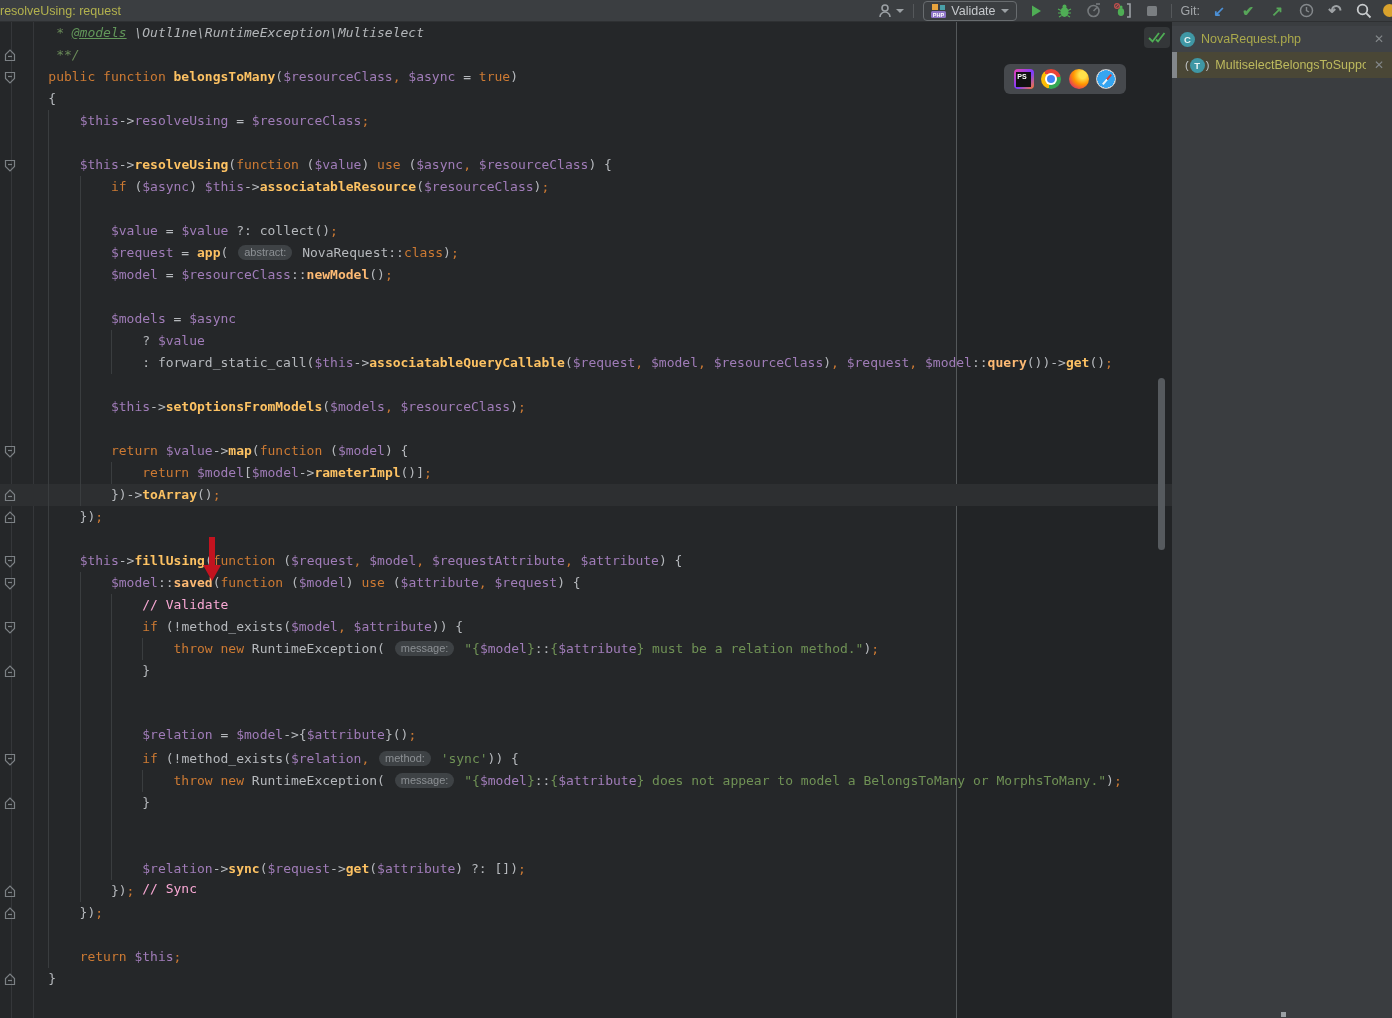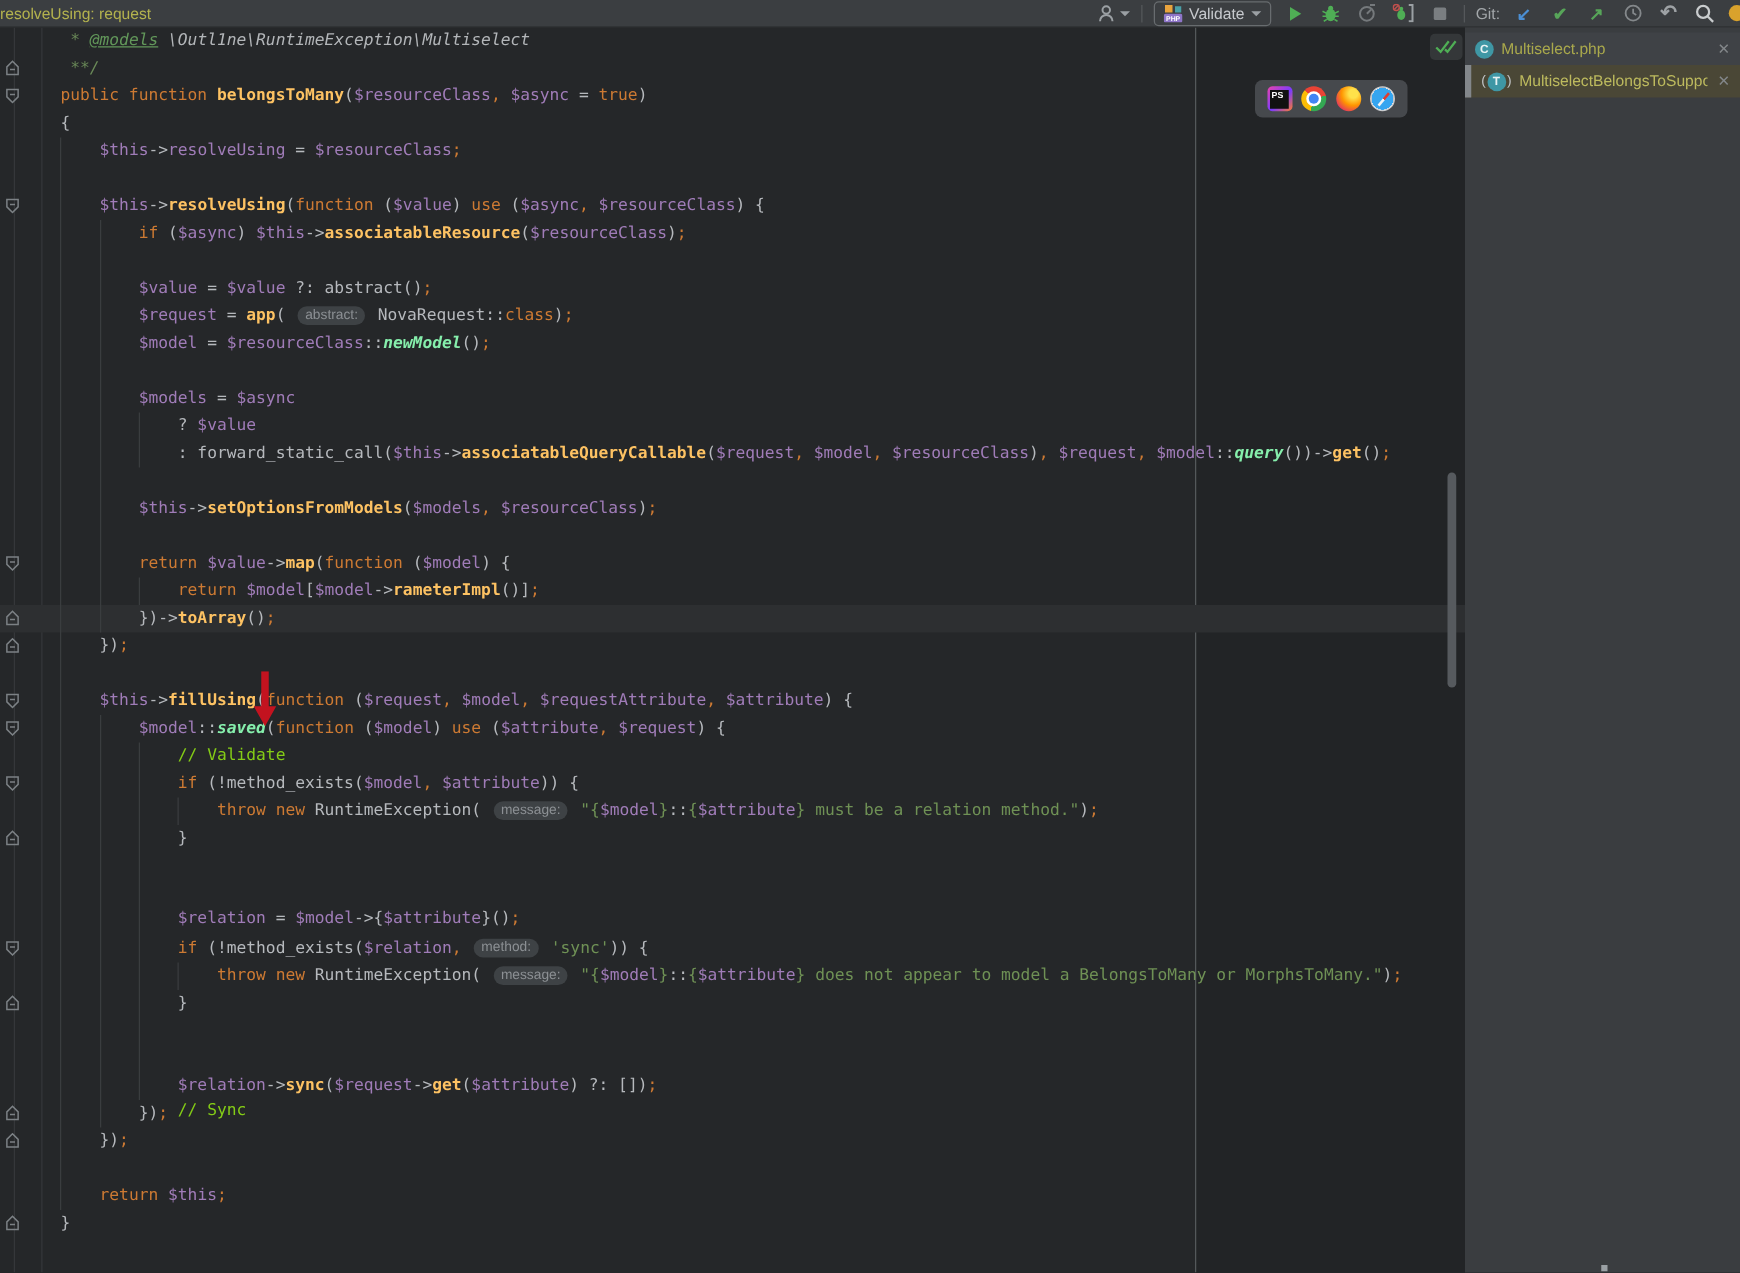--- a/index.html
+++ b/index.html
@@ -33,23 +33,23 @@
   .gutter-border { position:absolute; left:33px; top:0; width:1px; height:996px; background:#35373a; }
   .cur-line { position:absolute; left:0; width:1172px; height:22px; background:#2d2f31; }
   .indent-guide { position:absolute; width:1px; background:#3a3d3f; }
   .code-line { position:absolute; left:0; width:1172px; height:22px; line-height:22px;
                padding-left:17px; white-space:pre;
                font-family:"DejaVu Sans Mono", monospace; font-size:13px; color:#b6b9bd; }
   .tk-p { color:#b6b9bd; }
   .tk-k { color:#cd7a33; }
   .tk-v { color:#a07cb8; }
   .tk-f { color:#fdc263; font-weight:bold; }
-  .tk-i { color:#86efac; font-weight:bold; font-style:italic; }
+  .tk-i { color:#fdba74; font-weight:bold; }
   .tk-s { color:#6f9155; }
-  .tk-c { color:#84cc16; }
+  .tk-c { color:#f9a8d4; }
   .tk-d { color:#6a8a58; font-style:italic; }
   .tk-dt { color:#62975a; font-style:italic; text-decoration:underline; }
   .tk-dv { color:#b3b6b9; font-style:italic; }
   .tk-h { display:inline-block; background:#3e4245; color:#8c9094; border-radius:8px;
           font-size:11px; line-height:15px; padding:0 6px; margin:0 2px; vertical-align:1px;
           font-family:"Liberation Sans", sans-serif; }
   .fold-marker { position:absolute; left:3px; width:14px; height:13px; }
   .scrollbar-thumb { position:absolute; left:1158px; top:356px; width:7px; height:172px;
                      border-radius:4px; background:#565a5e; }
   .inspection-widget { position:absolute; left:1144px; top:5px; width:26px; height:21px;
@@ -198,21 +198,21 @@
   <div id="code-lines">
       <div class="code-line" style="top: 0px;"><span class="tk-p">     </span><span class="tk-d">* </span><span class="tk-dt">@models</span><span class="tk-dv"> \Outl1ne\RuntimeException\Multiselect</span></div>
       <div class="code-line" style="top: 22px;"><span class="tk-d">     **/</span></div>
       <div class="code-line" style="top: 44px;"><span class="tk-p">    </span><span class="tk-k">public function </span><span class="tk-f">belongsToMany</span><span class="tk-p">(</span><span class="tk-v">$resourceClass</span><span class="tk-k">,</span><span class="tk-p"> </span><span class="tk-v">$async</span><span class="tk-p"> = </span><span class="tk-k">true</span><span class="tk-p">)</span></div>
       <div class="code-line" style="top: 66px;"><span class="tk-p">    {</span></div>
       <div class="code-line" style="top: 88px;"><span class="tk-p">        </span><span class="tk-v">$this</span><span class="tk-p">-&gt;</span><span class="tk-v">resolveUsing</span><span class="tk-p"> = </span><span class="tk-v">$resourceClass</span><span class="tk-k">;</span></div>
       <div class="code-line" style="top: 110px;"></div>
       <div class="code-line" style="top: 132px;"><span class="tk-p">        </span><span class="tk-v">$this</span><span class="tk-p">-&gt;</span><span class="tk-f">resolveUsing</span><span class="tk-p">(</span><span class="tk-k">function</span><span class="tk-p"> (</span><span class="tk-v">$value</span><span class="tk-p">) </span><span class="tk-k">use</span><span class="tk-p"> (</span><span class="tk-v">$async</span><span class="tk-k">,</span><span class="tk-p"> </span><span class="tk-v">$resourceClass</span><span class="tk-p">) {</span></div>
       <div class="code-line" style="top: 154px;"><span class="tk-p">            </span><span class="tk-k">if</span><span class="tk-p"> (</span><span class="tk-v">$async</span><span class="tk-p">) </span><span class="tk-v">$this</span><span class="tk-p">-&gt;</span><span class="tk-f">associatableResource</span><span class="tk-p">(</span><span class="tk-v">$resourceClass</span><span class="tk-p">)</span><span class="tk-k">;</span></div>
       <div class="code-line" style="top: 176px;"></div>
-      <div class="code-line" style="top: 198px;"><span class="tk-p">            </span><span class="tk-v">$value</span><span class="tk-p"> = </span><span class="tk-v">$value</span><span class="tk-p"> ?: </span><span class="tk-p">abstract</span><span class="tk-p">()</span><span class="tk-k">;</span></div>
+      <div class="code-line" style="top: 198px;"><span class="tk-p">            </span><span class="tk-v">$value</span><span class="tk-p"> = </span><span class="tk-v">$value</span><span class="tk-p"> ?: </span><span class="tk-p">collect</span><span class="tk-p">()</span><span class="tk-k">;</span></div>
       <div class="code-line" style="top: 220px;"><span class="tk-p">            </span><span class="tk-v">$request</span><span class="tk-p"> = </span><span class="tk-f">app</span><span class="tk-p">( </span><span class="tk-h">abstract:</span><span class="tk-p"> </span><span class="tk-p">NovaRequest</span><span class="tk-p">::</span><span class="tk-k">class</span><span class="tk-p">)</span><span class="tk-k">;</span></div>
       <div class="code-line" style="top: 242px;"><span class="tk-p">            </span><span class="tk-v">$model</span><span class="tk-p"> = </span><span class="tk-v">$resourceClass</span><span class="tk-p">::</span><span class="tk-i">newModel</span><span class="tk-p">()</span><span class="tk-k">;</span></div>
       <div class="code-line" style="top: 264px;"></div>
       <div class="code-line" style="top: 286px;"><span class="tk-p">            </span><span class="tk-v">$models</span><span class="tk-p"> = </span><span class="tk-v">$async</span></div>
       <div class="code-line" style="top: 308px;"><span class="tk-p">                ? </span><span class="tk-v">$value</span></div>
       <div class="code-line" style="top: 330px;"><span class="tk-p">                : </span><span class="tk-p">forward_static_call</span><span class="tk-p">(</span><span class="tk-v">$this</span><span class="tk-p">-&gt;</span><span class="tk-f">associatableQueryCallable</span><span class="tk-p">(</span><span class="tk-v">$request</span><span class="tk-k">,</span><span class="tk-p"> </span><span class="tk-v">$model</span><span class="tk-k">,</span><span class="tk-p"> </span><span class="tk-v">$resourceClass</span><span class="tk-p">)</span><span class="tk-k">,</span><span class="tk-p"> </span><span class="tk-v">$request</span><span class="tk-k">,</span><span class="tk-p"> </span><span class="tk-v">$model</span><span class="tk-p">::</span><span class="tk-i">query</span><span class="tk-p">())-&gt;</span><span class="tk-f">get</span><span class="tk-p">()</span><span class="tk-k">;</span></div>
       <div class="code-line" style="top: 352px;"></div>
       <div class="code-line" style="top: 374px;"><span class="tk-p">            </span><span class="tk-v">$this</span><span class="tk-p">-&gt;</span><span class="tk-f">setOptionsFromModels</span><span class="tk-p">(</span><span class="tk-v">$models</span><span class="tk-k">,</span><span class="tk-p"> </span><span class="tk-v">$resourceClass</span><span class="tk-p">)</span><span class="tk-k">;</span></div>
       <div class="code-line" style="top: 396px;"></div>
       <div class="code-line" style="top: 418px;"><span class="tk-p">            </span><span class="tk-k">return</span><span class="tk-p"> </span><span class="tk-v">$value</span><span class="tk-p">-&gt;</span><span class="tk-f">map</span><span class="tk-p">(</span><span class="tk-k">function</span><span class="tk-p"> (</span><span class="tk-v">$model</span><span class="tk-p">) {</span></div>
@@ -328,21 +328,21 @@
     <path d="M9 0 h6 v28 h6 L12 44 L3 28 h6 z" fill="#c3131f"></path>
   </svg>
 </div>
 
 <div class="rightpanel">
   <div class="tabs" id="editor-tabs">
       <div class="tab">
         <span class="tab-icon">
           <span class="circ">C</span>
         </span>
-        <span class="tab-label">Multiselect.php</span>
+        <span class="tab-label">NovaRequest.php</span>
         <span class="tab-close">✕</span>
       </div>
       <div class="tab selected">
         <div class="tab-bar"></div>
         <span class="tab-icon">
           <span class="paren">(</span>
           <span class="circ">T</span>
           <span class="paren">)</span>
         </span>
         <span class="tab-label">MultiselectBelongsToSupport.php</span>

